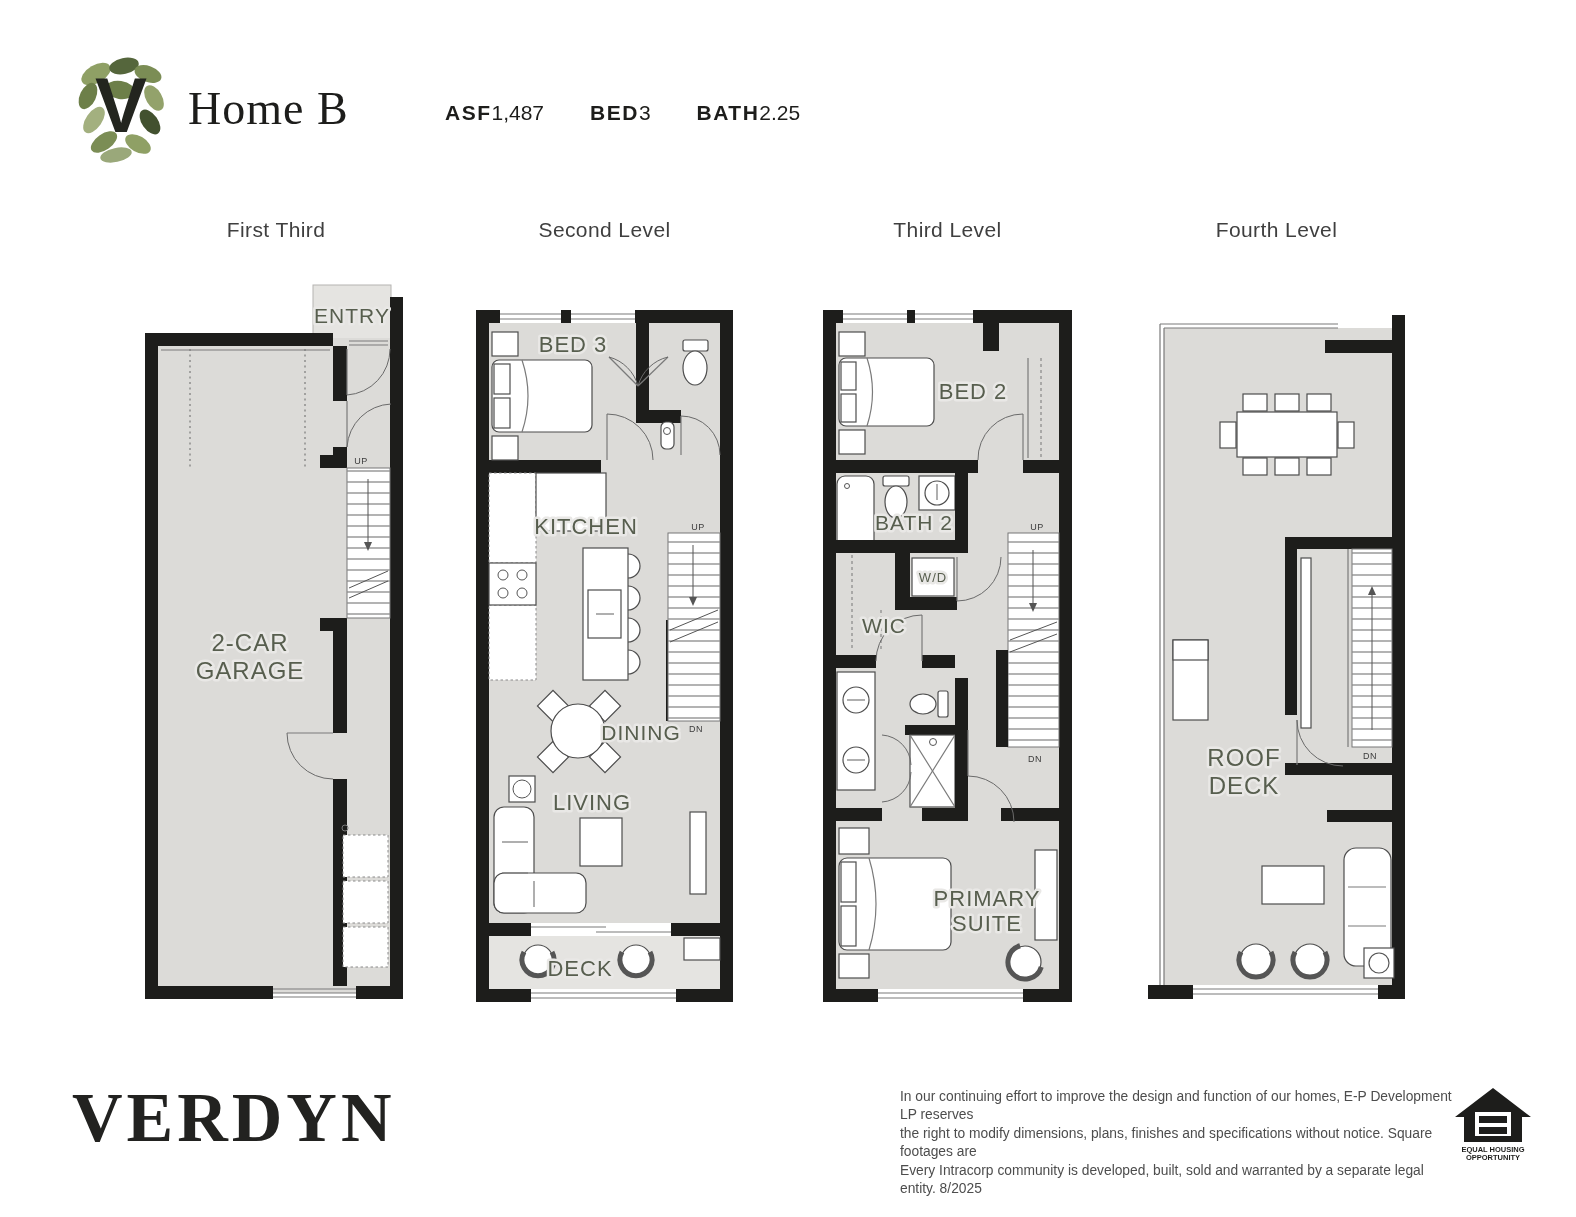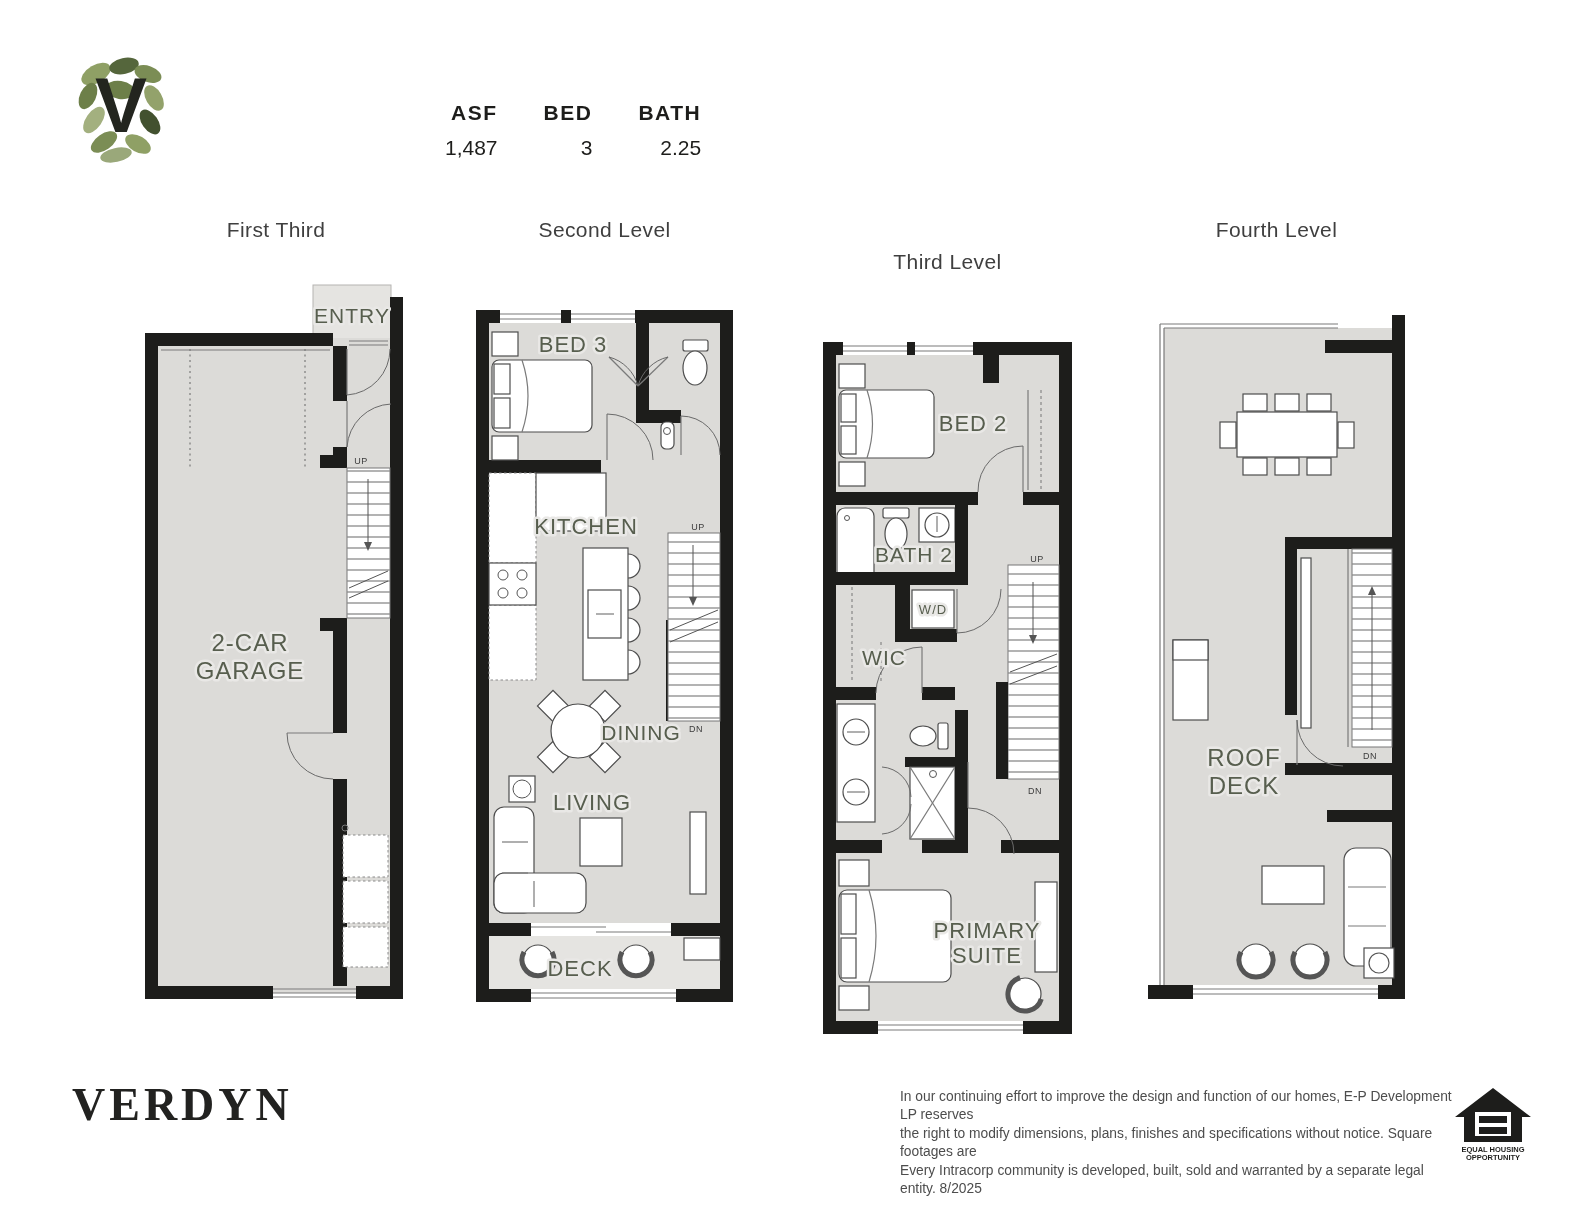--- a/index.html
+++ b/index.html
@@ -4,21 +4,21 @@
 <style>
   * { margin:0; padding:0; box-sizing:border-box; }
   body { background:#fff; font-family:"Liberation Sans", sans-serif; }
   .page { position:relative; width:1576px; height:1217px; background:#ffffff; overflow:hidden; }
 
   
   .logo { position:absolute; left:74px; top:52px; width:94px; height:114px; }
   .home-title { position:absolute; left:188px; top:82px; font-family:"Liberation Serif", serif;
                 font-weight:400; font-size:46px; color:#1d1d1b; letter-spacing:1px; }
   .stats { position:absolute; left:445px; top:101px; display:flex; gap:46px; align-items:baseline; }
-  .stat { display:flex; gap:11px; align-items:flex-end;flex-direction:column; }
+  .stat { display:flex; align-items:flex-start; }
   .stat-label { font-weight:bold; font-size:21px; color:#1d1d1b; letter-spacing:1.5px; }
   .stat-value { font-size:21px; color:#1d1d1b; }
 
   
   .plan-section { position:absolute; top:210px; height:800px; }
   .plan-title { position:absolute; top:8px; width:100%; text-align:center; font-size:21px;
                 font-weight:400; color:#3f3f3f; letter-spacing:0.4px; }
   .plan-svg { position:absolute; }
 
   svg text { font-family:"Liberation Sans", sans-serif; }
@@ -26,21 +26,21 @@
                 stroke-linejoin:round; letter-spacing:1px; font-weight:400; }
   .stair-label { fill:#3c3c3c; font-size:9px; letter-spacing:0.5px; }
   .wall { fill:#1d1d1b; }
   .furn { fill:#ffffff; stroke:#4d4d4d; stroke-width:1.2; }
   .furn-dash { fill:#ffffff; stroke:#8a8a8a; stroke-width:1; stroke-dasharray:2.5,2.5; }
   .arc { fill:none; stroke:#6a6a6a; stroke-width:1; }
   .thin { stroke:#7a7a7a; stroke-width:1.2; fill:none; }
 
   
   .brand { position:absolute; left:72px; top:1078px; font-family:"Liberation Serif", serif;
-           font-weight:bold; font-size:46px; letter-spacing:4px; color:#222220; }
+           font-weight:bold; font-size:70px; letter-spacing:4px; color:#222220; }
   .disclaimer { position:absolute; left:900px; top:1088px; width:560px; font-size:13.8px;
                 line-height:1.34; color:#4d4d4d; }
   .eho { position:absolute; left:1452px; top:1086px; width:82px; height:76px; }
 </style>
 </head>
 <body>
 
 <div class="page">
 
   <svg class="logo" viewBox="0 0 94 114">
@@ -53,20 +53,21 @@
       <ellipse cx="20" cy="68" rx="15" ry="8" fill="#a3b07f" transform="rotate(-55 20 68)"></ellipse>
       <ellipse cx="76" cy="70" rx="14" ry="8" fill="#42512f" transform="rotate(55 76 70)"></ellipse>
       <ellipse cx="30" cy="90" rx="15" ry="8" fill="#7b8d55" transform="rotate(-35 30 90)"></ellipse>
       <ellipse cx="64" cy="92" rx="14" ry="8" fill="#8fa065" transform="rotate(30 64 92)"></ellipse>
       <ellipse cx="46" cy="38" rx="15" ry="9" fill="#6d7f49" transform="rotate(8 46 38)"></ellipse>
       <ellipse cx="42" cy="103" rx="16" ry="7" fill="#9aa87a" transform="rotate(-12 42 103)"></ellipse>
     </g>
     <text x="47" y="80" font-family="Liberation Serif, serif" font-size="78" font-weight="bold" fill="#23251f" text-anchor="middle">V</text>
   </svg>
 
+  <h1 class="home-title">Home B</h1>
 
   <div class="stats">
     <div class="stat">
       <span class="stat-label">ASF</span>
       <span class="stat-value">1,487</span>
     </div>
     <div class="stat">
       <span class="stat-label">BED</span>
       <span class="stat-value">3</span>
     </div>
@@ -288,21 +289,21 @@
       </g>
 
       <text class="room-label" x="97" y="42" font-size="22" text-anchor="middle">BED 3</text>
       <text class="room-label" x="110" y="224" font-size="22" text-anchor="middle">KITCHEN</text>
       <text class="room-label" x="165" y="430" font-size="21" text-anchor="middle">DINING</text>
       <text class="room-label" x="116" y="500" font-size="22" text-anchor="middle">LIVING</text>
       <text class="room-label" x="104" y="666" font-size="22" text-anchor="middle">DECK</text>
     </svg>
   </section>
 
-  <section class="plan-section" style="left:823px; width:249px;margin-top:32px;">
+  <section class="plan-section" style="left:823px; width:249px;">
     <h2 class="plan-title">Third Level</h2>
     <svg class="plan-svg" style="left:0; top:100px;" width="249" height="692" viewBox="0 0 249 692">
       <defs>
         <pattern id="tr3" width="12" height="11" patternUnits="userSpaceOnUse">
           <line x1="0" y1="1" x2="12" y2="1" stroke="#8a8a8a" stroke-width="1.3"></line>
         </pattern>
       </defs>
       <rect x="13" y="13" width="223" height="666" fill="#dcdbd8"></rect>
 
       <rect class="wall" x="0" y="0" width="249" height="13"></rect>

